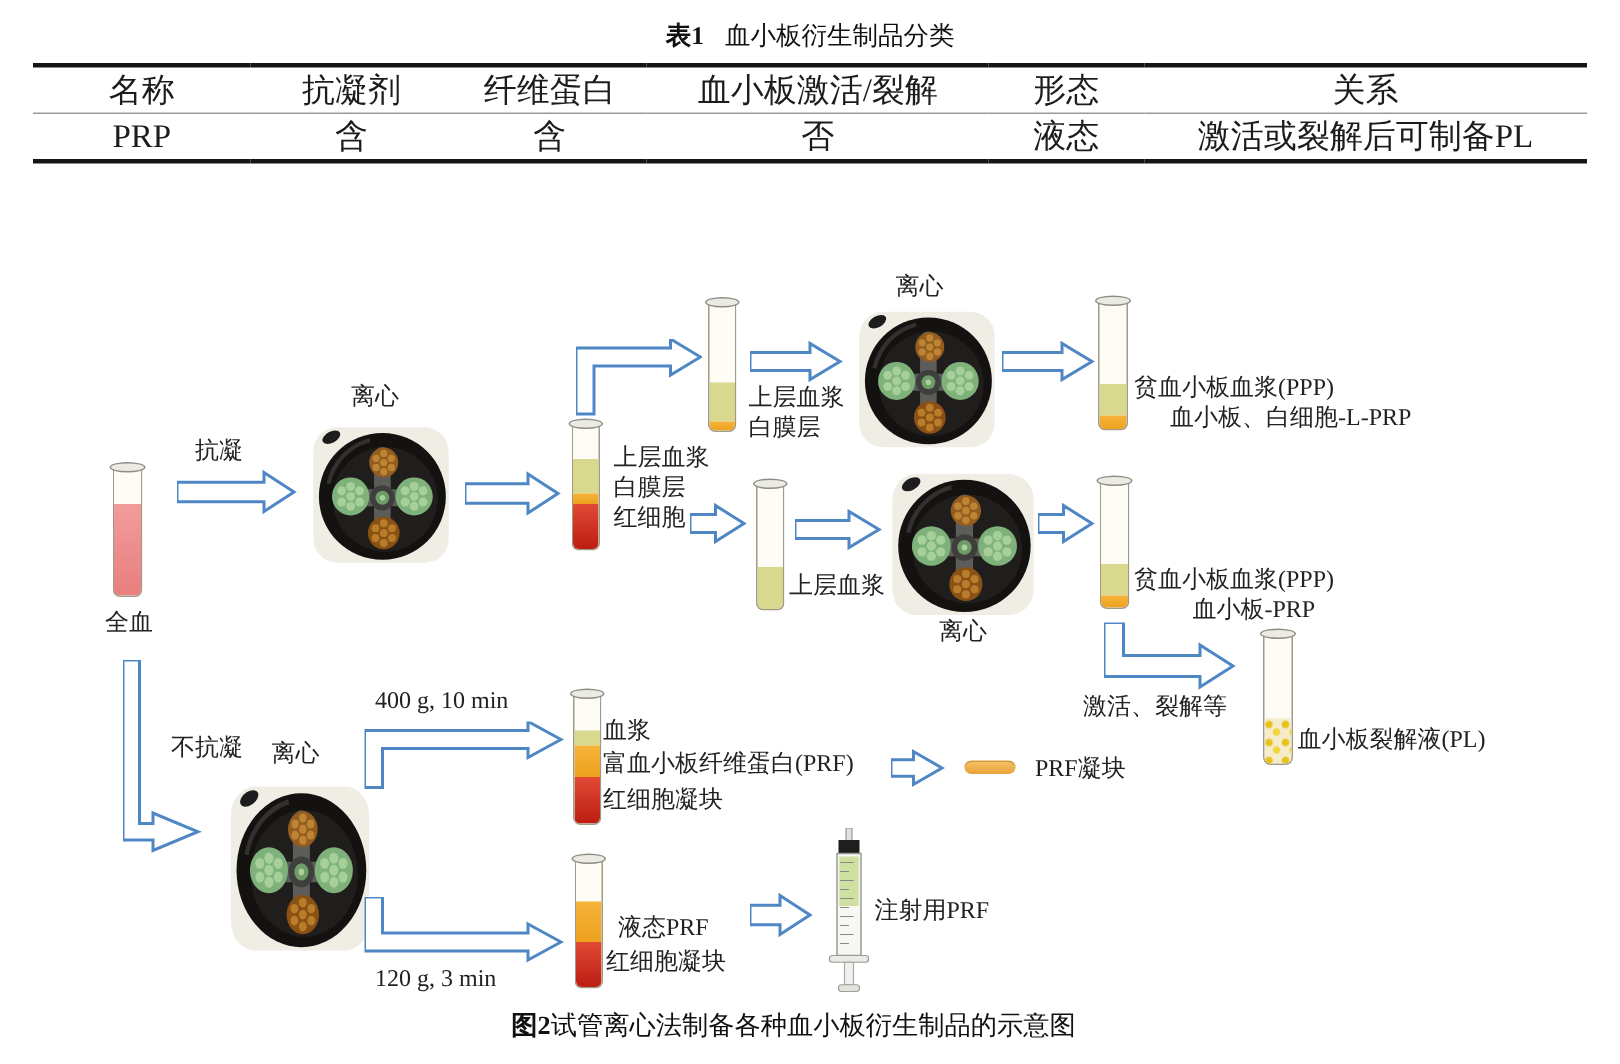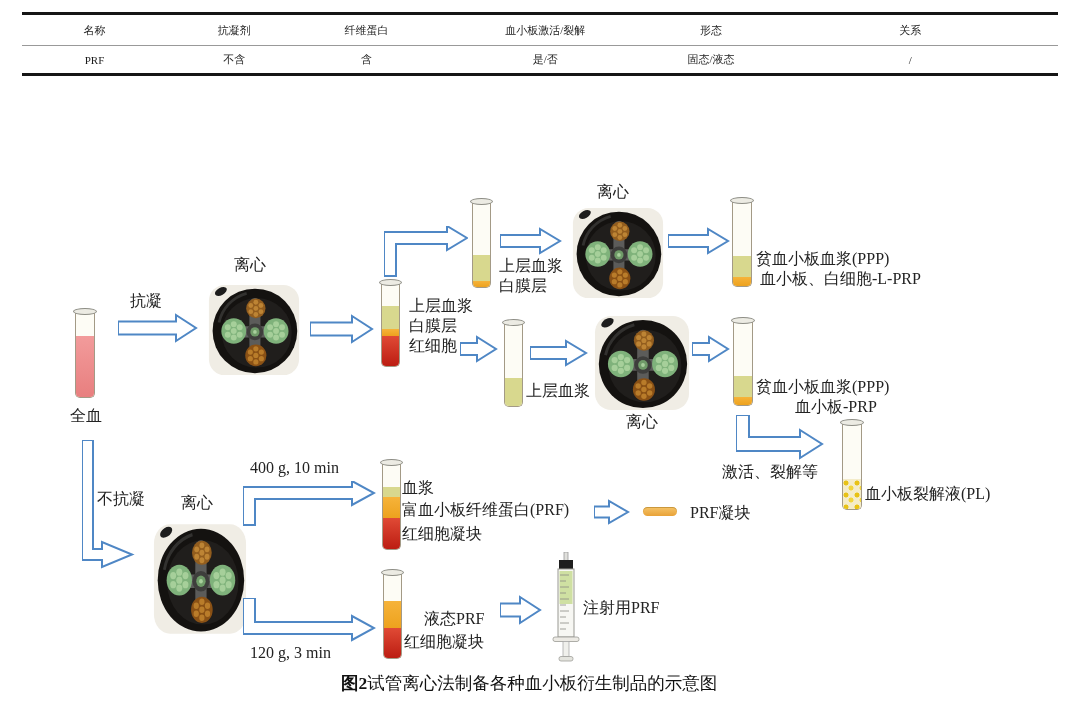--- a/index.html
+++ b/index.html
@@ -5,21 +5,21 @@
   html,body { margin:0; padding:0; background:#ffffff; }
   .page {
     position:relative; width:1080px; height:709px; background:#fff;
     font-family:"Liberation Serif","DejaVu Serif",serif; color:#1c1c1c;
     overflow:hidden;
   }
   
   .tbl-wrap { position:absolute; left:22px; top:12px; width:1036px; }
   .tbl-title { text-align:center; font-size:17px; margin-bottom:7px; color:#111; }
   .tbl-title b { margin-right:14px; font-size:17px; }
-  table.t1 { width:100%; border-collapse:collapse; border-top:3px solid #151515; border-bottom:3px solid #151515; font-size:11px; table-layout:fixed; }
+  table.t1 { width:100%; border-collapse:collapse; border-top:3px solid #151515; border-bottom:3px solid #151515; font-size:22px; table-layout:fixed; }
   table.t1 th { font-weight:normal; height:30px; border-bottom:1.5px solid #999; padding:0; text-align:center; }
   table.t1 td { height:27px; text-align:center; padding:0; }
   
   .lbl { position:absolute; font-size:16px; line-height:20px; white-space:nowrap; color:#222; }
   .lblc { text-align:center; }
   .tube { position:absolute; }
   .glass { position:absolute; left:0; right:0; top:3px; bottom:0; border:1.5px solid #a39a86; border-top:none;
            border-radius:0 0 5px 5px; background:#fdfcf5; overflow:hidden;
            display:flex; flex-direction:column; justify-content:flex-end; box-sizing:border-box; }
   .rim  { position:absolute; left:-2px; right:-2px; top:0; height:7px; background:#ecebe3;
@@ -41,20 +41,23 @@
           box-shadow:0 1px 0 rgba(160,110,20,.5) inset; }
   .caption { position:absolute; left:0; top:671px; width:1058px; text-align:center; font-size:17.5px; color:#111; }
   .caption b { }
 </style>
 </head>
 <body>
 
 <div class="page">
 
   <div class="tbl-wrap">
+    <div class="tbl-title">
+      <b>表1</b><span>血小板衍生制品分类</span>
+    </div>
     <table class="t1">
       <colgroup>
         <col style="width:14%">
           <col style="width:13%">
           <col style="width:12.5%">
         <col style="width:22%">
           <col style="width:10%">
           <col style="width:28.5%">
       </colgroup>
       <thead>
@@ -62,26 +65,26 @@
           <th>名称</th>
           <th>抗凝剂</th>
           <th>纤维蛋白</th>
           <th>血小板激活/裂解</th>
           <th>形态</th>
           <th>关系</th>
         </tr>
       </thead>
       <tbody>
         <tr>
-          <td>PRF</td>
-          <td>不含</td>
+          <td>PRP</td>
           <td>含</td>
-          <td>是/否</td>
-          <td>固态/液态</td>
-          <td>/</td>
+          <td>含</td>
+          <td>否</td>
+          <td>液态</td>
+          <td>激活或裂解后可制备PL</td>
         </tr>
       </tbody>
     </table>
   </div>
 
   <div>
 
     <div class="tube" style="left:75px;top:308px;width:20px;height:90px;">
       <div class="glass">
           <div class="layer pink" style="height:61px;"></div>
@@ -264,21 +267,21 @@
     </div>
 
     <div class="tube" style="left:732px;top:197px;width:20px;height:90px;">
       <div class="glass">
         <div class="layer straw" style="height:21px;"></div>
         <div class="layer orange" style="height:9px;"></div>
       </div>
       <div class="rim"></div>
     </div>
     <div class="lbl" style="left:756px;top:249px;">贫血小板血浆(PPP)</div>
-    <div class="lbl" style="left:760px;top:269px;">血小板、白细胞-L-PRP</div>
+    <div class="lbl" style="left:780px;top:269px;">血小板、白细胞-L-PRP</div>
 
     <div class="arrow" style="left:460px;top:335px;">
       <svg width="38" height="28" viewBox="0 0 38 28">
           <path d="M0 8 L17 8 L17 2 L36 14 L17 26 L17 20 L0 20 Z" fill="#fff" stroke="#4f87c5" stroke-width="2"></path>
         </svg>
     </div>
 
     <div class="tube" style="left:504px;top:319px;width:19px;height:88px;">
       <div class="glass">
         <div class="layer straw" style="height:28px;"></div>
@@ -382,21 +385,21 @@
       </div>
       <div class="rim"></div>
     </div>
     <div class="lbl" style="left:865px;top:484px;">血小板裂解液(PL)</div>
 
     <div class="arrow" style="left:82px;top:440px;">
       <svg width="54" height="132" viewBox="0 0 54 132">
           <path d="M0 0 L11 0 L11 109 L20 109 L20 102 L50 114.5 L20 127 L20 120 L0 120 Z" fill="#fff" stroke="#4f87c5" stroke-width="2"></path>
         </svg>
     </div>
-    <div class="lbl" style="left:97px;top:489px;text-align:center;">不抗凝</div>
+    <div class="lbl" style="left:114px;top:489px;text-align:center;">不抗凝</div>
 
     <div class="lbl lblc" style="left:172px;top:493px;width:50px;">离心</div>
     <div class="centrifuge" style="left:153px;top:522px;width:94px;height:114px;">
   <svg viewBox="0 0 100 100" preserveAspectRatio="none">
     <rect x="1" y="2" width="98" height="96" rx="17" fill="#f0ede5"></rect>
     <ellipse cx="14" cy="9" rx="7" ry="4" fill="#1d1d1d" transform="rotate(-28 14 9)"></ellipse>
     <ellipse cx="51" cy="51" rx="46" ry="45" fill="#141210"></ellipse>
     <ellipse cx="53" cy="53" rx="38" ry="37" fill="#201e1c"></ellipse>
     <path d="M12 42 A 42 41 0 0 1 42 11" stroke="#4a4a48" stroke-width="3" fill="none" opacity="0.55"></path>
     <g fill="#5c5c5a">
@@ -485,21 +488,21 @@
     </div>
     <div class="lbl" style="left:250px;top:643px;">120 g, 3 min</div>
 
     <div class="tube" style="left:383px;top:569px;width:19px;height:90px;">
       <div class="glass">
         <div class="layer orange" style="height:27px;"></div>
         <div class="layer red" style="height:30px;"></div>
       </div>
       <div class="rim"></div>
     </div>
-    <div class="lbl" style="left:424px;top:609px;">液态PRF</div>
+    <div class="lbl" style="left:412px;top:609px;">液态PRF</div>
     <div class="lbl" style="left:404px;top:632px;">红细胞凝块</div>
 
     <div class="arrow" style="left:500px;top:595px;">
       <svg width="42" height="30" viewBox="0 0 42 30">
           <path d="M0 8.5 L20 8.5 L20 2 L40 15 L20 28 L20 21.5 L0 21.5 Z" fill="#fff" stroke="#4f87c5" stroke-width="2"></path>
         </svg>
     </div>
 
     <div class="arrow" style="left:551px;top:552px;">
       <svg width="30" height="112" viewBox="0 0 30 112">

